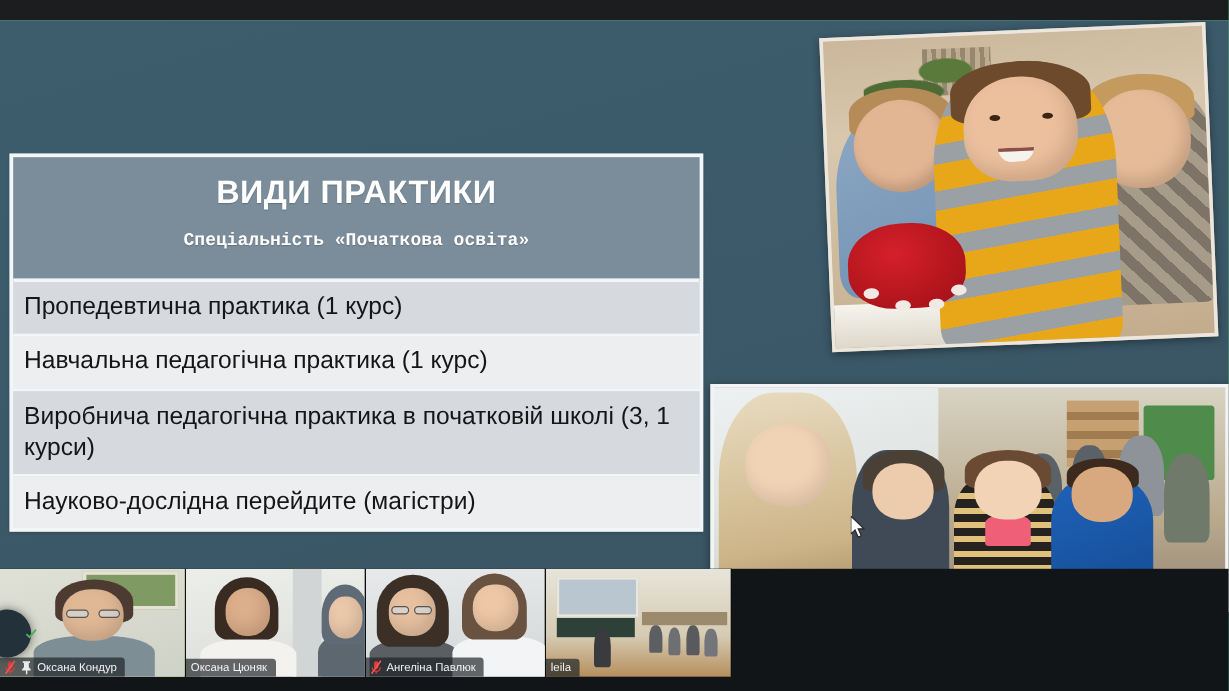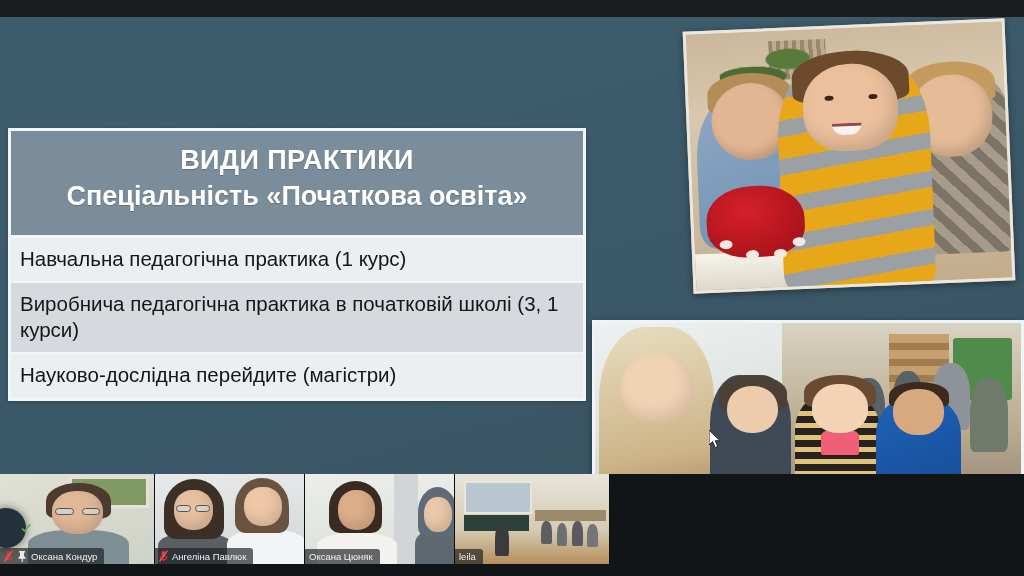--- a/index.html
+++ b/index.html
@@ -47,25 +47,26 @@
   .t-title {
     color: #ffffff;
     font-size: 27px;
     font-weight: bold;
     letter-spacing: .4px;
     line-height: 1.12;
     text-shadow: 0 1px 1px rgba(0,0,0,.2);
   }
   .t-subtitle {
     color: #ffffff;
-    font-size: 27px;
+    font-size: 15px;
     font-weight: bold;
     line-height: 1.2;
-    margin-top: 5px;
+    margin-top: 17px;
     text-shadow: 0 1px 1px rgba(0,0,0,.2);
+    font-family: Liberation Mono, monospace;
   }
   .row {
     padding: 8px 9px 9px 9px;
     font-size: 20.5px;
     color: #141618;
     line-height: 1.28;
     border-bottom: 2px solid #f3f6f8;
   }
   .row:last-child { border-bottom: none; }
   .row.alt  { background: #d6dade; }
@@ -409,20 +410,21 @@
       <div class="boy2"></div>
       <div class="boy2-hair"></div>
       <div class="boy2-head"></div>
     </div>
 
     <div class="table-wrap">
       <div class="table-header">
         <div class="t-title">ВИДИ ПРАКТИКИ</div>
         <div class="t-subtitle">Спеціальність «Початкова освіта»</div>
       </div>
+      <div class="row alt">Пропедевтична практика (1 курс)</div>
       <div class="row base">Навчальна педагогічна практика (1 курс)</div>
       <div class="row alt">Виробнича педагогічна практика в початковій школі (3, 1 курси)</div>
       <div class="row base">Науково-дослідна перейдите (магістри)</div>
     </div>
 
     <div class="watermark">
       <div class="wm-title">Активация Windows</div>
       <div class="wm-sub">Чтобы активировать Windows, перейдите в раздел</div>
       <div class="wm-sub">"Параметры".</div>
     </div>
@@ -450,54 +452,54 @@
           <line x1="0.6" y1="11.4" x2="8.4" y2="0.6" stroke="#ff5252" stroke-width="1.3"></line>
         </svg>
         <svg class="pin-ico" viewBox="0 0 10 12">
           <path d="M2 1h6v1.6H7V6l1.6 1.8v1H5.8V12h-1.2V8.8H1.4v-1L3 6V2.6H2z" fill="#e9ecee"></path>
         </svg>
         <span>Оксана Кондур</span>
       </div>
     </div>
 
     <div class="tile" style="width:150px">
+      <div class="t-bg" style="background:linear-gradient(175deg,#eceeea 0%,#dcdedb 100%)"></div>
+      <div class="t-bg" style="left:60%; top:0; width:16%; height:100%; background:#d2d5d6"></div>
+      <div class="t-body" style="left:8%;  top:66%; width:54%; height:34%; background:#f4f2ef"></div>
+      <div class="t-hair" style="left:16%; top:8%;  width:36%; height:58%; background:#3a2b22"></div>
+      <div class="t-head" style="left:22%; top:18%; width:25%; height:44%; background:#dcae8a"></div>
+      <div class="t-body" style="left:74%; top:62%; width:30%; height:38%; background:#5c6770"></div>
+      <div class="t-hair" style="left:76%; top:14%; width:26%; height:56%; background:#5e6a76"></div>
+      <div class="t-head" style="left:80%; top:26%; width:19%; height:38%; background:#ecc9ab"></div>
+      <div class="tile-name">
+        <span>Оксана Цюняк</span>
+      </div>
+    </div>
+
+    <div class="tile" style="width:150px">
       <div class="t-bg" style="background:linear-gradient(175deg,#e7e9ea 0%,#d3d7d8 100%)"></div>
       <div class="t-body" style="left:2%;  top:66%; width:50%; height:34%; background:#5a5f63"></div>
       <div class="t-body" style="left:48%; top:62%; width:54%; height:38%; background:#f2f4f5"></div>
       <div class="t-hair" style="left:6%;  top:6%;  width:40%; height:66%; background:#3c2f26"></div>
       <div class="t-head" style="left:13%; top:18%; width:26%; height:44%; background:#e7c0a0"></div>
       <div class="t-glass" style="left:14%; top:34%; width:10%"></div>
       <div class="t-glass" style="left:27%; top:34%; width:10%"></div>
       <div class="t-hair" style="left:54%; top:4%;  width:36%; height:62%; background:#6a5240"></div>
       <div class="t-head" style="left:60%; top:14%; width:25%; height:44%; background:#eec8a6"></div>
       <div class="tile-name">
         <svg class="mic-off" viewBox="0 0 9 12">
           <rect x="2.6" y="1" width="3.8" height="6.4" rx="1.9" fill="#e23b3b"></rect>
           <path d="M1.2 6.2a3.3 3.3 0 0 0 6.6 0" stroke="#e23b3b" stroke-width="1.1" fill="none"></path>
           <line x1="4.5" y1="9.3" x2="4.5" y2="11.2" stroke="#e23b3b" stroke-width="1.1"></line>
           <line x1="0.6" y1="11.4" x2="8.4" y2="0.6" stroke="#ff5252" stroke-width="1.3"></line>
         </svg>
         <span>Ангеліна Павлюк</span>
       </div>
     </div>
 
-    <div class="tile" style="width:150px">
-      <div class="t-bg" style="background:linear-gradient(175deg,#eceeea 0%,#dcdedb 100%)"></div>
-      <div class="t-bg" style="left:60%; top:0; width:16%; height:100%; background:#d2d5d6"></div>
-      <div class="t-body" style="left:8%;  top:66%; width:54%; height:34%; background:#f4f2ef"></div>
-      <div class="t-hair" style="left:16%; top:8%;  width:36%; height:58%; background:#3a2b22"></div>
-      <div class="t-head" style="left:22%; top:18%; width:25%; height:44%; background:#dcae8a"></div>
-      <div class="t-body" style="left:74%; top:62%; width:30%; height:38%; background:#5c6770"></div>
-      <div class="t-hair" style="left:76%; top:14%; width:26%; height:56%; background:#5e6a76"></div>
-      <div class="t-head" style="left:80%; top:26%; width:19%; height:38%; background:#ecc9ab"></div>
-      <div class="tile-name">
-        <span>Оксана Цюняк</span>
-      </div>
-    </div>
-
     <div class="tile" style="width:155px">
       <div class="t-bg" style="background:linear-gradient(180deg,#e7e4da 0%,#d6cbb3 62%,#b58f5c 100%)"></div>
       <div class="t-bg" style="left:6%;  top:8%;  width:44%; height:36%; background:#b9c6cf; border:2px solid #e9e6dc"></div>
       <div class="t-bg" style="left:6%;  top:46%; width:42%; height:17%; background:#2e4138"></div>
       <div class="t-bg" style="left:52%; top:40%; width:46%; height:12%; background:#9c8a6c"></div>
       <div class="cr-pupil" style="left:26%; top:55%; width:9%;  height:36%; background:#3a3b3f"></div>
       <div class="cr-pupil" style="left:56%; top:52%; width:7%;  height:26%; background:#5d5e62"></div>
       <div class="cr-pupil" style="left:66%; top:54%; width:7%;  height:26%; background:#6e6f73"></div>
       <div class="cr-pupil" style="left:76%; top:52%; width:7%;  height:28%; background:#585a5e"></div>
       <div class="cr-pupil" style="left:86%; top:55%; width:7%;  height:26%; background:#73757a"></div>

